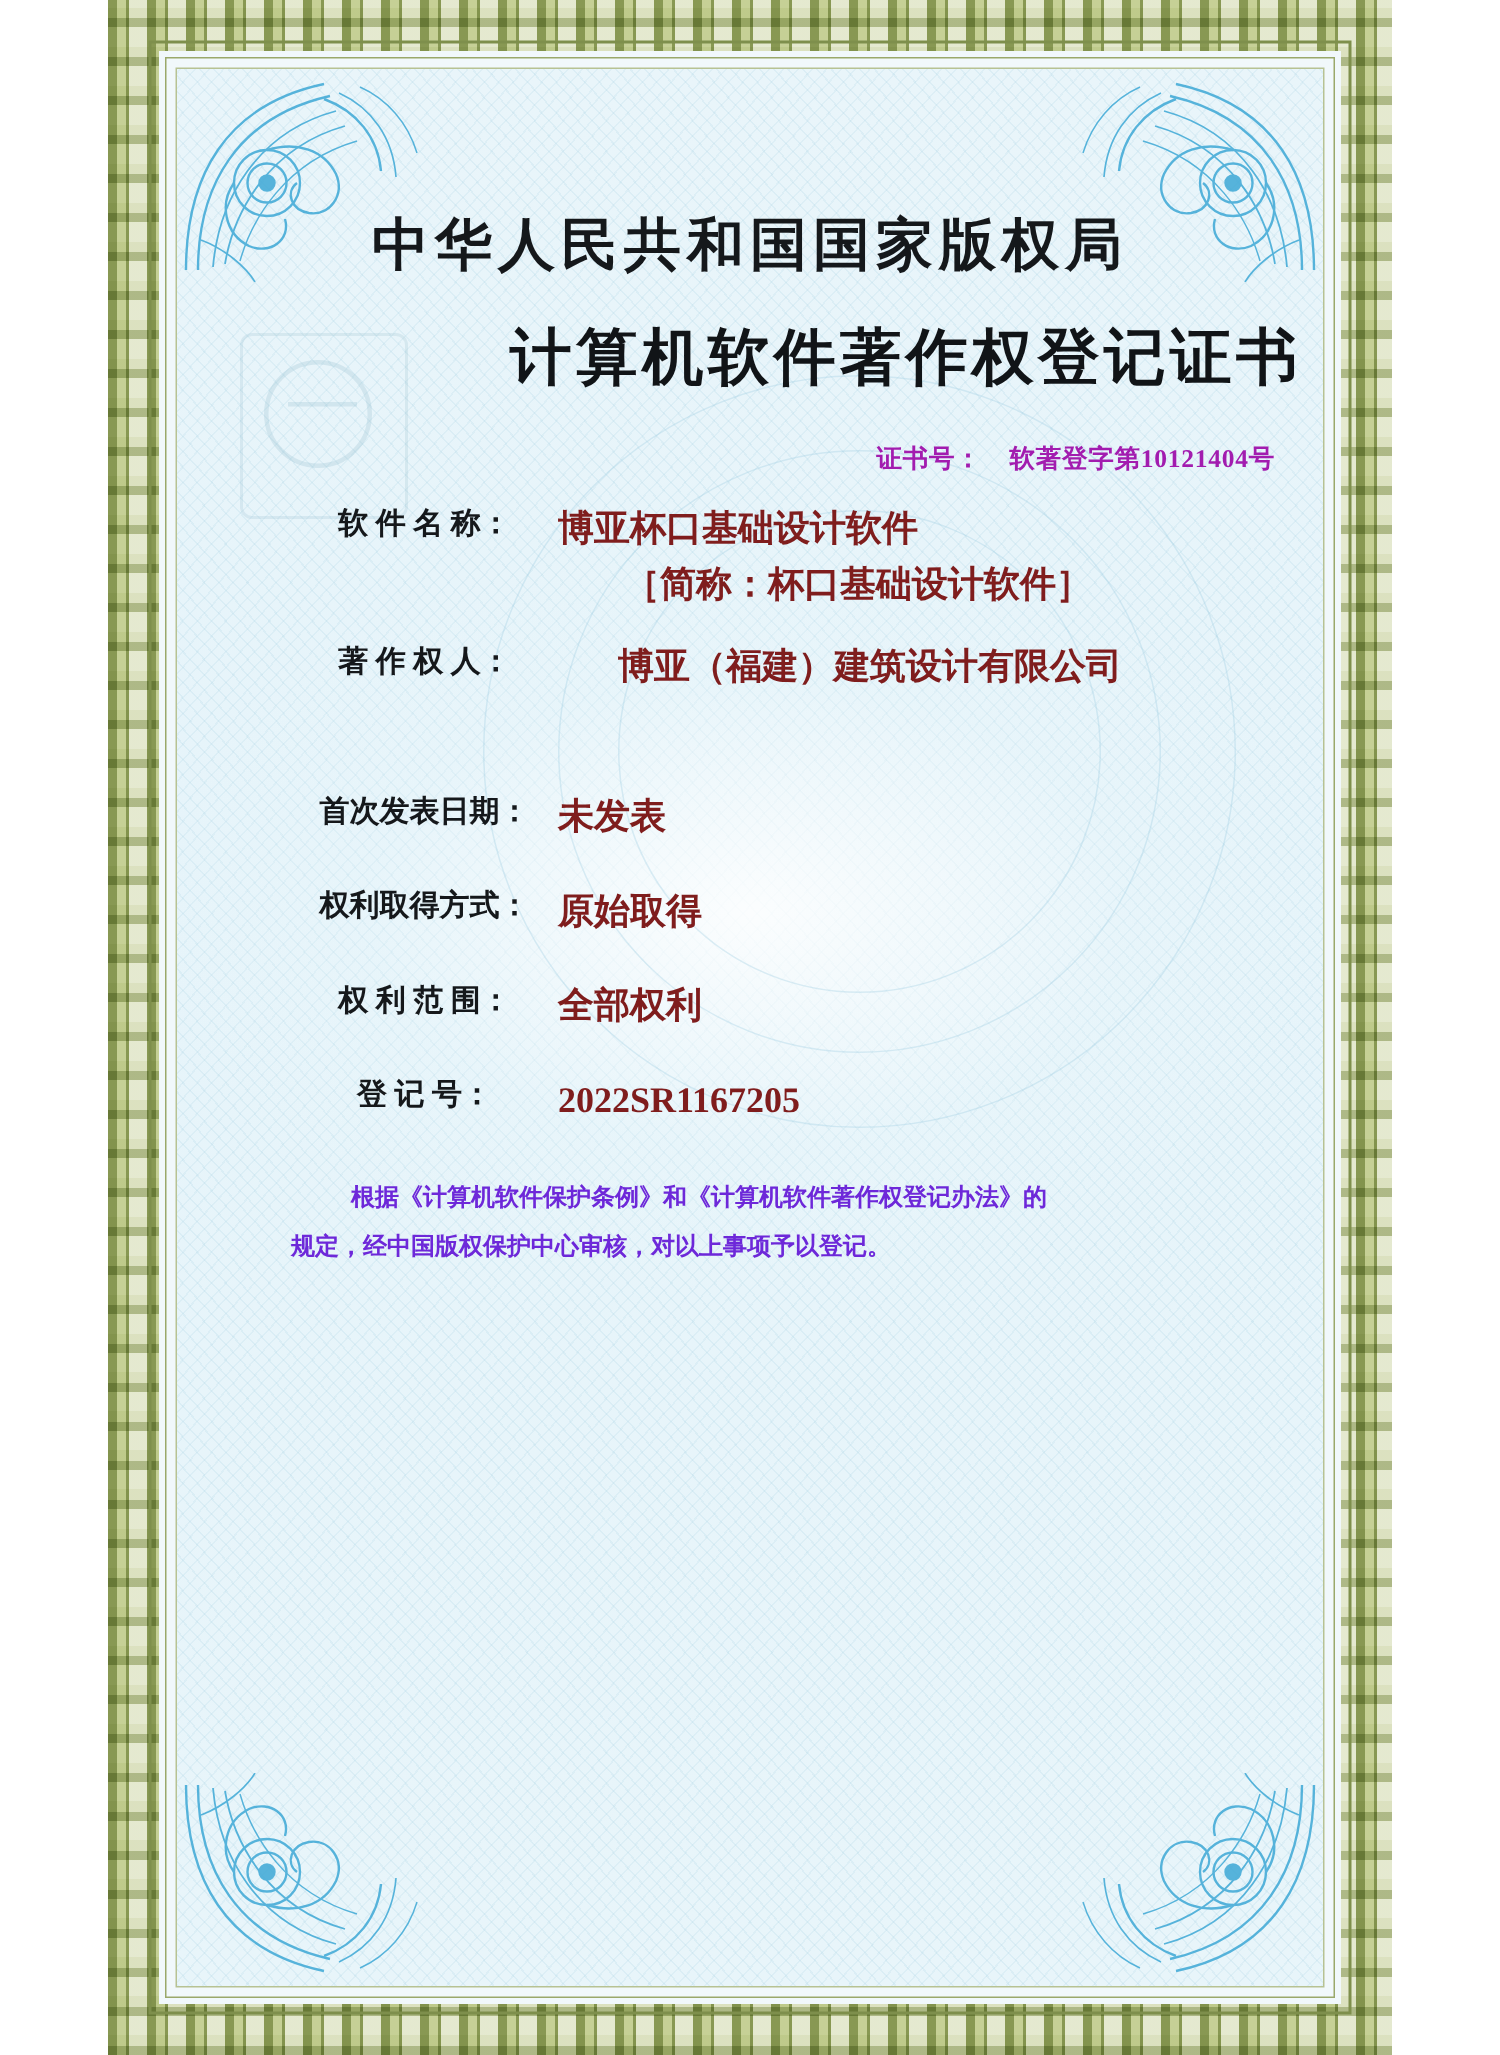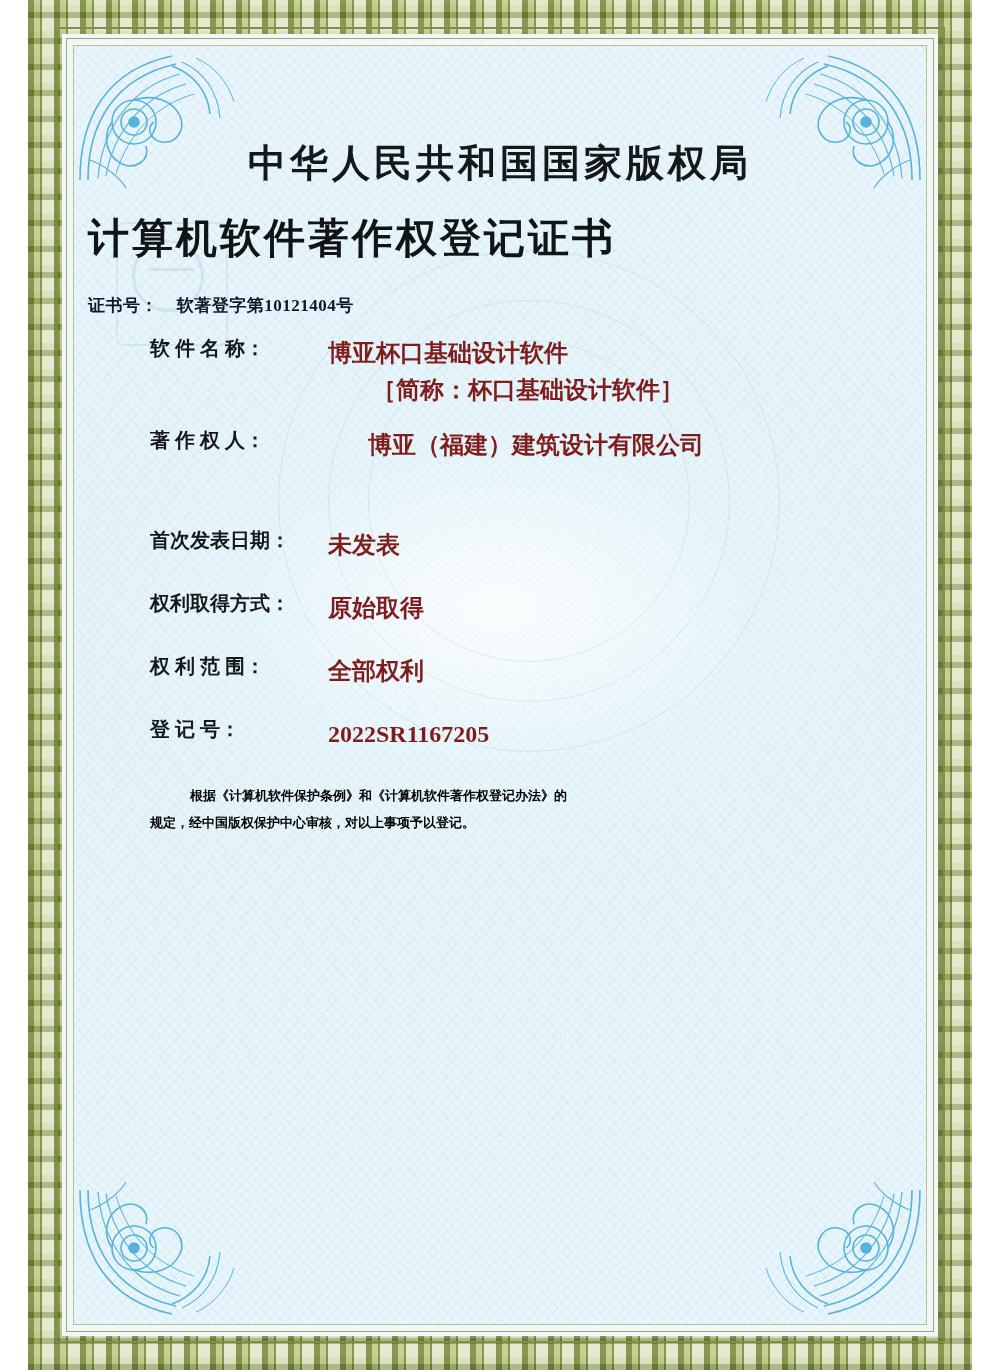--- a/index.html
+++ b/index.html
@@ -5,21 +5,21 @@
   html, body {
     margin: 0;
     padding: 0;
     background: #ffffff;
   }
   body {
     font-family: "Liberation Serif", "DejaVu Serif", serif;
   }
   .page {
     position: relative;
-    width: 944px;
+    width: 856px;
     height: 1370px;
     margin: 0 auto;
     background: #eef7fb;
     overflow: hidden;
   }
 
   
   .border-outer {
     position: absolute;
     inset: 0;
@@ -102,35 +102,36 @@
   .title-main {
     text-align: center;
     font-size: 38px;
     letter-spacing: 4px;
     font-weight: 700;
     color: #15181b;
     margin-top: 78px;
     font-family: "DejaVu Serif", "Liberation Serif", serif;
   }
   .title-sub {
-    text-align: left;
+    text-align: right;
     font-size: 41px;
     letter-spacing: 3px;
     font-weight: 700;
     color: #111417;
     margin-top: 22px;
     font-family: "DejaVu Serif", "Liberation Serif", serif;
   }
 
   .cert-no-row {
     margin-top: 28px;
+    text-align: right;
     padding-right: 18px;
     font-size: 17px;
     font-weight: 700;
-    color: #0f172a;
+    color: #a21caf;
     letter-spacing: .5px;
   }
   .cert-no-row .label { margin-right: 14px; }
 
   .fields {
     margin-top: 18px;
     padding-left: 62px;
   }
   .field-row {
     display: flex;
@@ -138,20 +139,21 @@
     margin-bottom: 14px;
   }
   .f-label {
     width: 178px;
     flex: 0 0 178px;
     font-size: 20px;
     font-weight: 700;
     color: #15181b;
     letter-spacing: 0px;
     white-space: nowrap;
+    text-align: center;
   }
   .f-value {
     font-size: 24px;
     font-weight: 700;
     color: #7f1d1d;
     line-height: 1.55;
   }
   .f-value .line2, .f-value .line3 { display: block; margin-left: 44px; }
   .f-value .ver { font-family: "Liberation Serif", serif; }
 
@@ -160,23 +162,23 @@
   .fields2 {
     margin-top: 6px;
     padding-left: 62px;
   }
   .fields2 .field-row { margin-bottom: 26px; }
 
   .statement {
     margin-top: 30px;
     padding-left: 62px;
     padding-right: 40px;
-    font-size: 13px;
-    font-weight: 700;
-    color: #000000;
+    font-size: 16px;
+    font-weight: 700;
+    color: #6d28d9;
     line-height: 2.05;
     text-align: justify;
   }
   .statement .indent { text-indent: 40px; display: block; }
 
   
   .codes {
     position: absolute;
     left: 130px;
     top: 880px;

